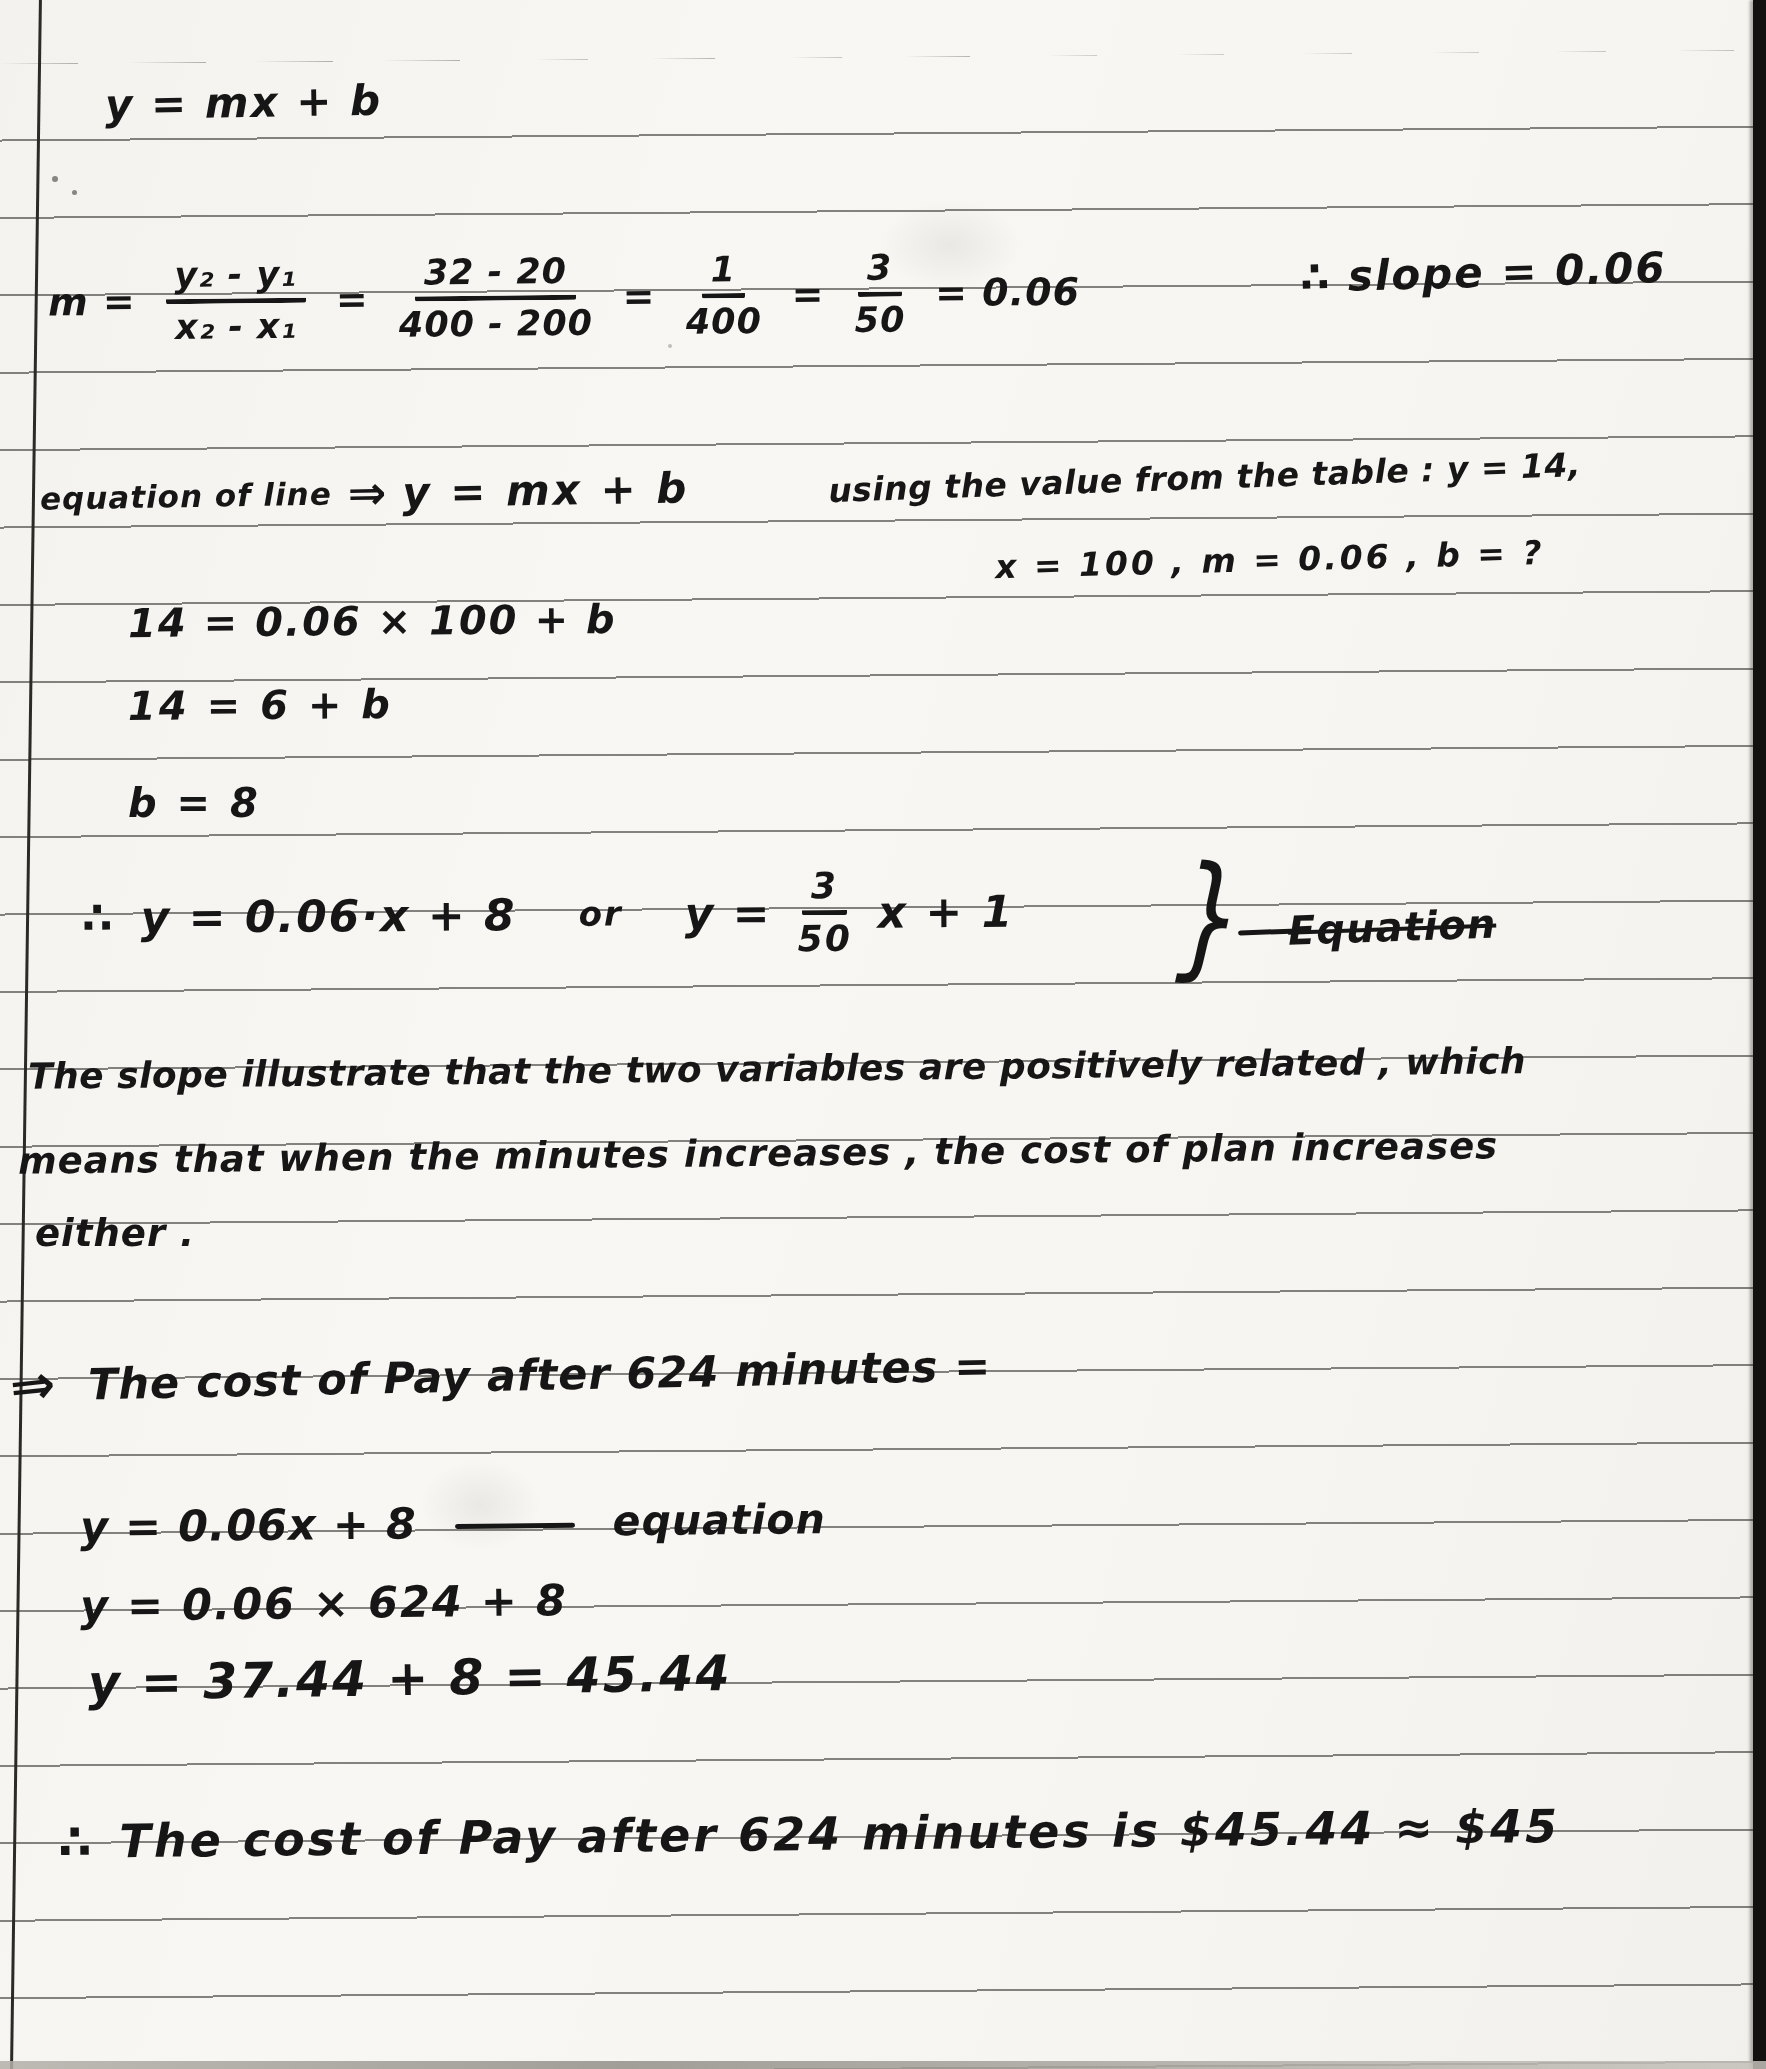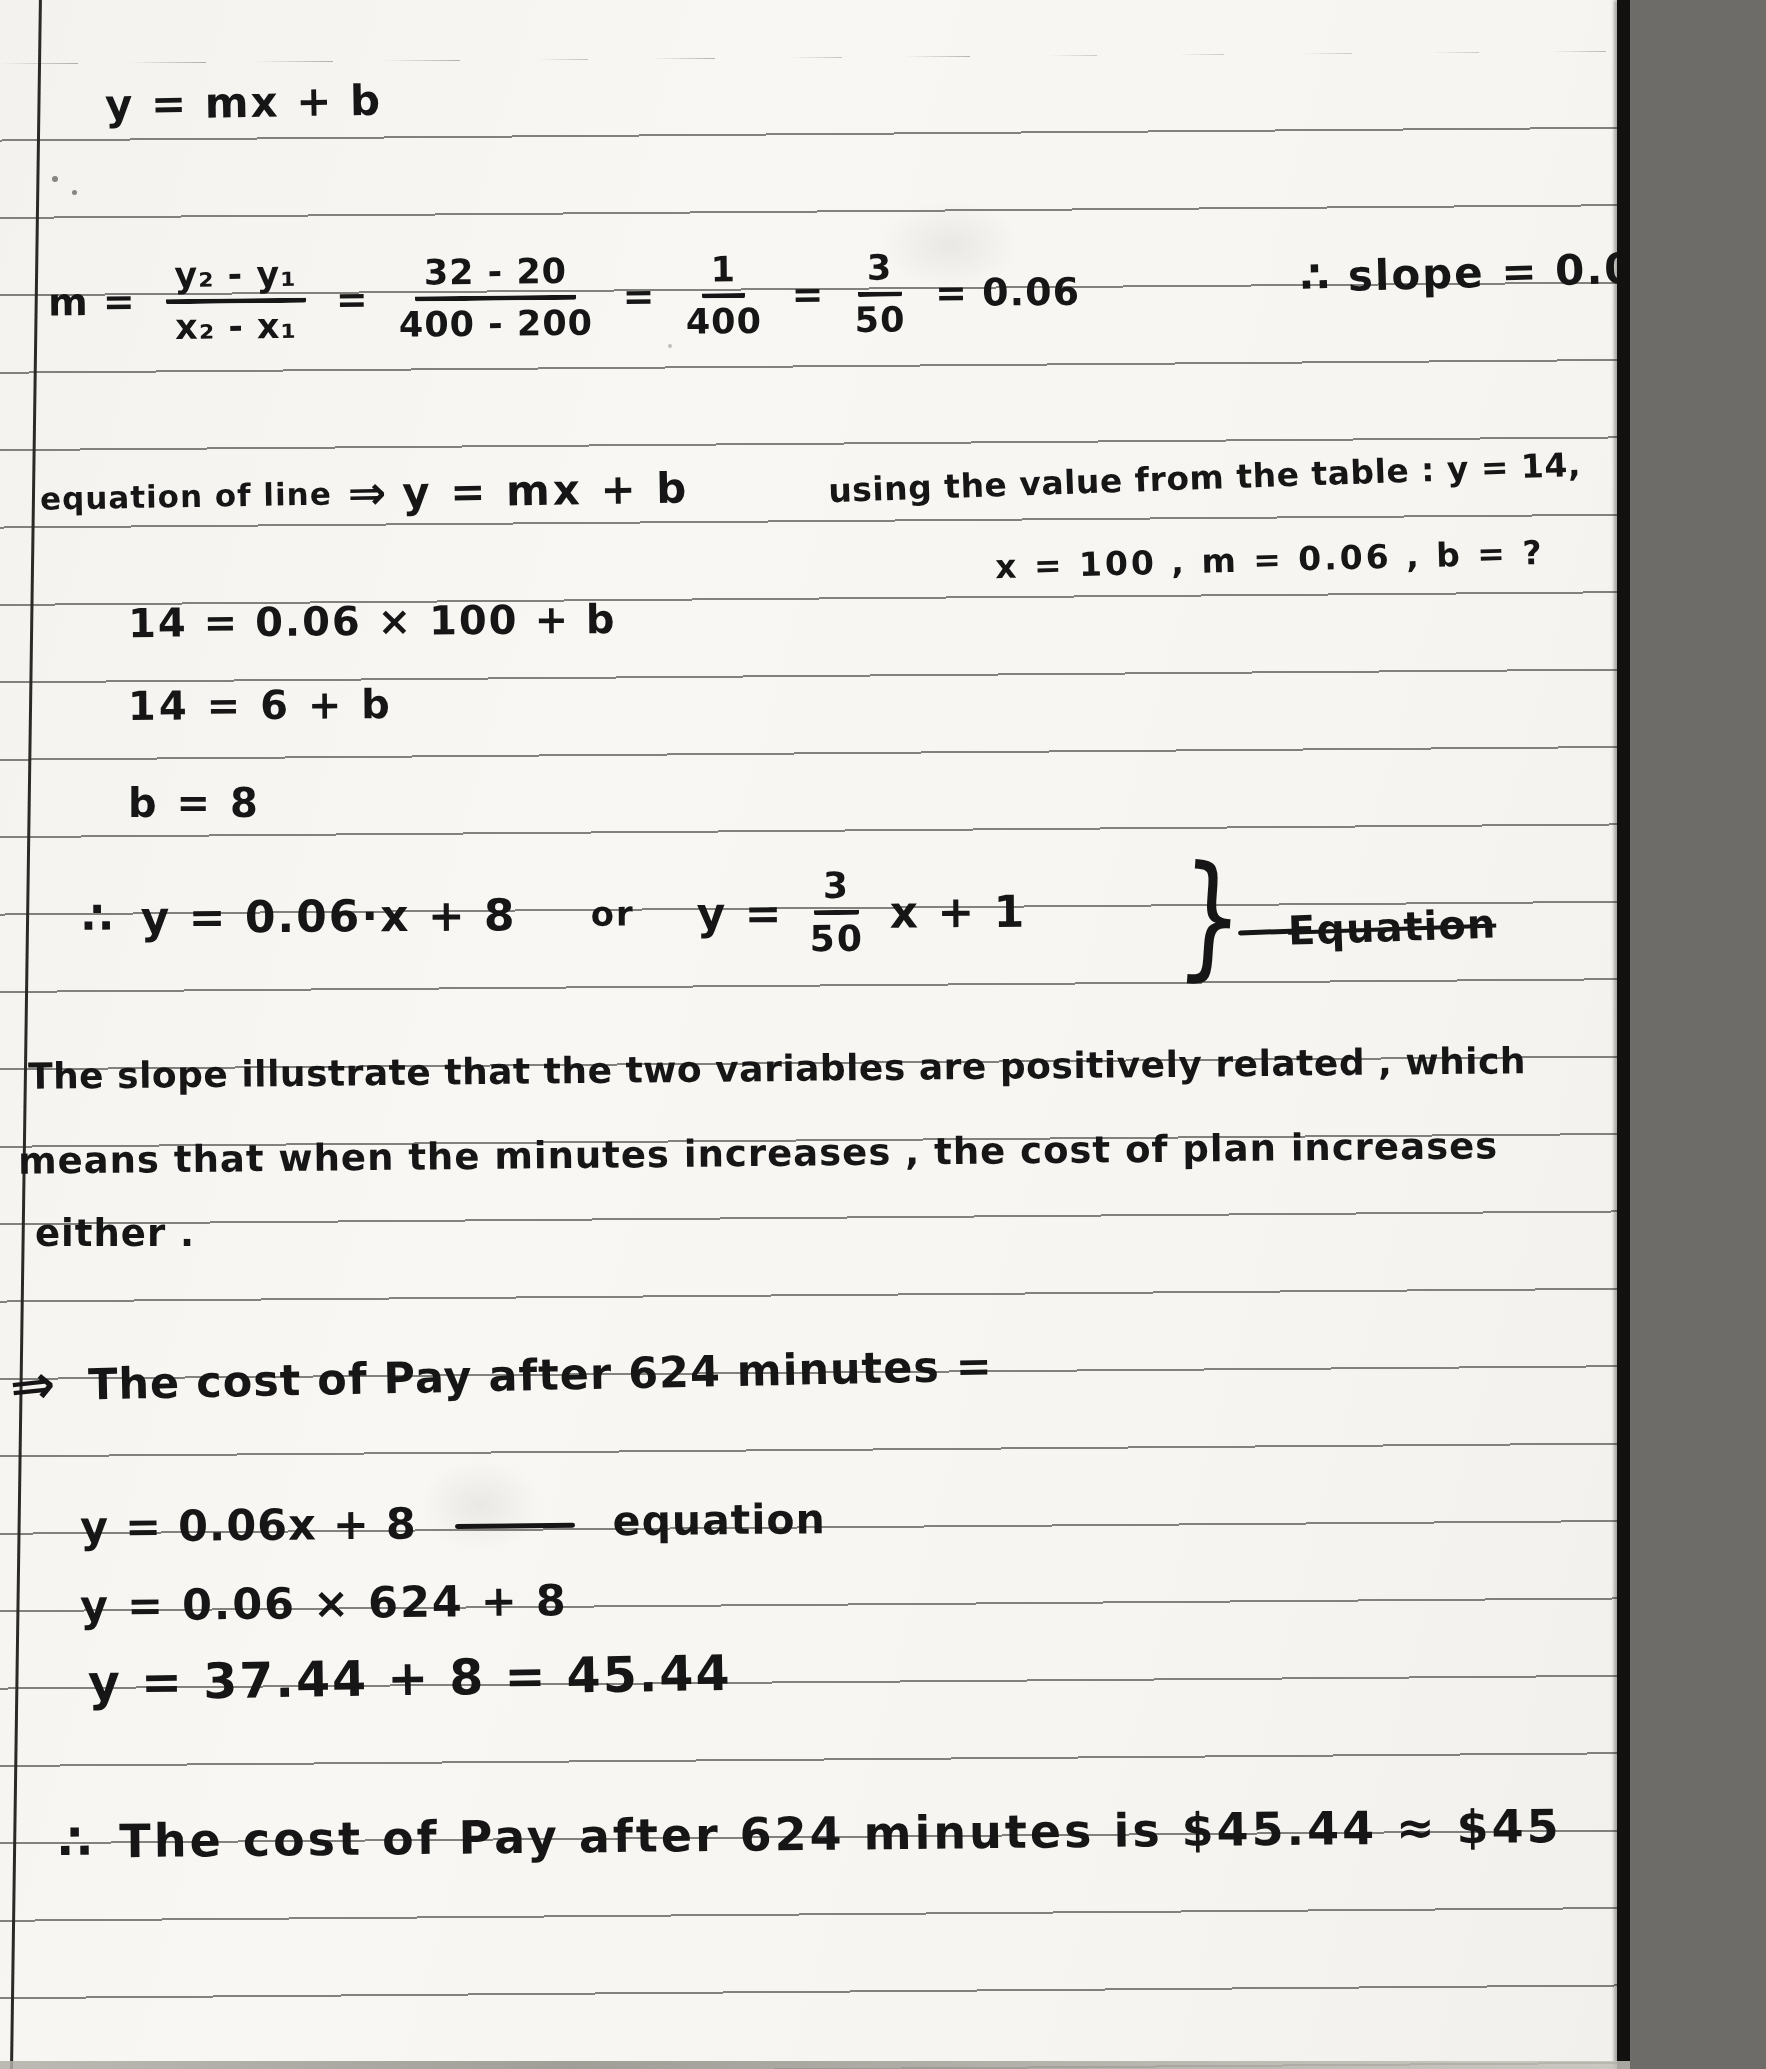--- a/index.html
+++ b/index.html
@@ -1,20 +1,20 @@
 <!DOCTYPE html>
 <html><head>
 <meta charset="utf-8">
 <style>
   *{margin:0;padding:0;box-sizing:border-box}
   html,body{background:#6e6c68}
   .page{
-    position:relative;width:1630px;height:2069px;overflow:hidden;
+    position:relative;width:1766px;height:2069px;overflow:hidden;
     background:linear-gradient(105deg,#f3f2ee 0%,#f8f7f4 35%,#f6f5f1 70%,#f1f0ec 100%);
-    font-family:"DejaVu Sans",sans-serif;color:#161616;
+    font-family:"DejaVu Sans",sans-serif;color:#161616;font-style:italic;
   }
   .rules{
     position:absolute;left:-70px;top:57px;width:1960px;height:2060px;
     background:repeating-linear-gradient(to bottom,transparent 0 75.4px,rgba(54,52,48,.60) 75.4px 77.4px);
     transform:rotate(-.45deg);
   }
   .margin-line{position:absolute;left:39px;top:-6px;width:3px;height:2090px;background:#2c2a27;transform:rotate(.8deg);transform-origin:top center;}
   .edge-right{position:absolute;right:0;top:0;width:13px;height:100%;background:#12110f;box-shadow:-3px 0 3px rgba(30,28,25,.35);}
   .edge-bottom{position:absolute;left:0;bottom:0;width:100%;height:8px;background:linear-gradient(to right,#b3afa9,#928e88 35%,#b7b3ad 80%,#c4c0ba);opacity:.85;}
   .hw{position:absolute;font-weight:bold;letter-spacing:1px;white-space:nowrap;color:#161616;}
@@ -76,21 +76,21 @@
   <div class="hw" style="left:828px;top:458px;font-size:33px;letter-spacing:.5px;transform:rotate(-2deg);">using the value from the table : y = 14,</div>
   <div class="hw" style="left:995px;top:540px;font-size:33px;letter-spacing:3px;transform:rotate(-1.5deg);">x = 100 , m = 0.06 , b = ?</div>
 
   <div class="hw" style="left:128px;top:598px;font-size:40px;letter-spacing:2px;transform:rotate(-.5deg);">14 = 0.06 × 100 + b</div>
   <div class="hw" style="left:128px;top:682px;font-size:40px;letter-spacing:3px;transform:rotate(-.4deg);">14 = 6 + b</div>
   <div class="hw" style="left:128px;top:780px;font-size:40px;letter-spacing:3px;">b = 8</div>
 
   <div class="row" style="left:82px;top:868px;gap:26px;font-size:44px;letter-spacing:2px;transform:rotate(-.4deg);">
     <span>∴</span>
     <span>y = 0.06·x + 8</span>
-    <span style="font-size:34px;margin-left:48px;">or</span>
+    <span style="font-size:34px;margin-left:36px;">or</span>
     <span style="margin-left:36px;">y =</span>
     <span class="frac" style="font-size:36px;">
       <span class="num">3</span>
       <span class="den">50</span>
     </span>
     <span>x + 1</span>
   </div>
   <div class="hw" style="left:1168px;top:838px;font-size:135px;font-weight:normal;transform:rotate(4deg) scaleX(.75);">}</div>
   <div class="row" style="left:1238px;top:905px;transform:rotate(-2deg);">
     <span class="dash-line" style="width:62px;margin-right:-12px;"></span>

